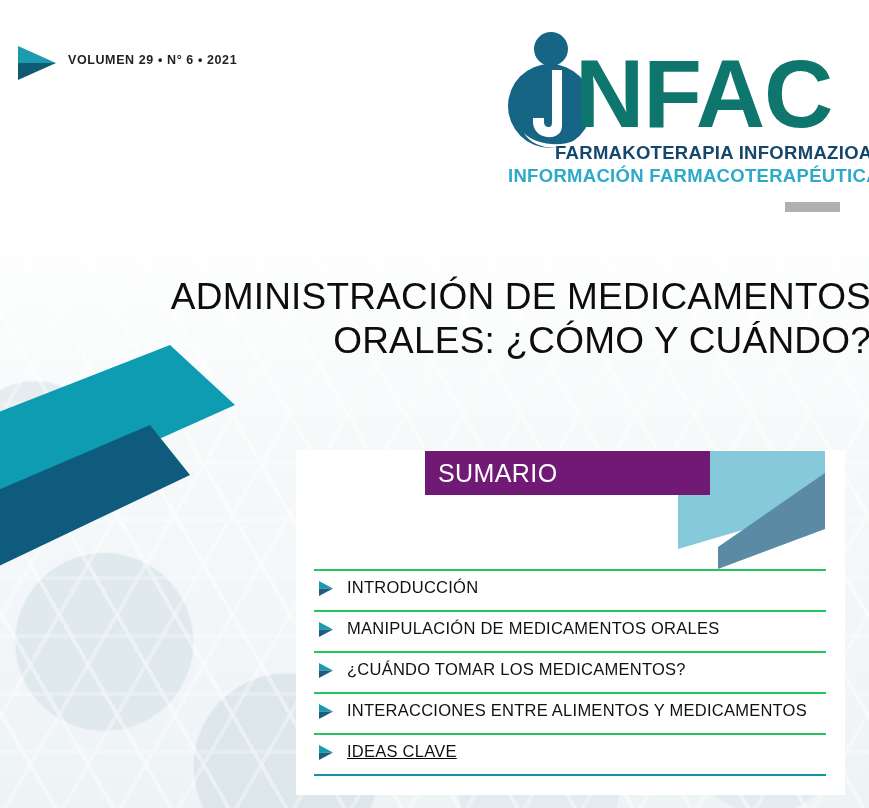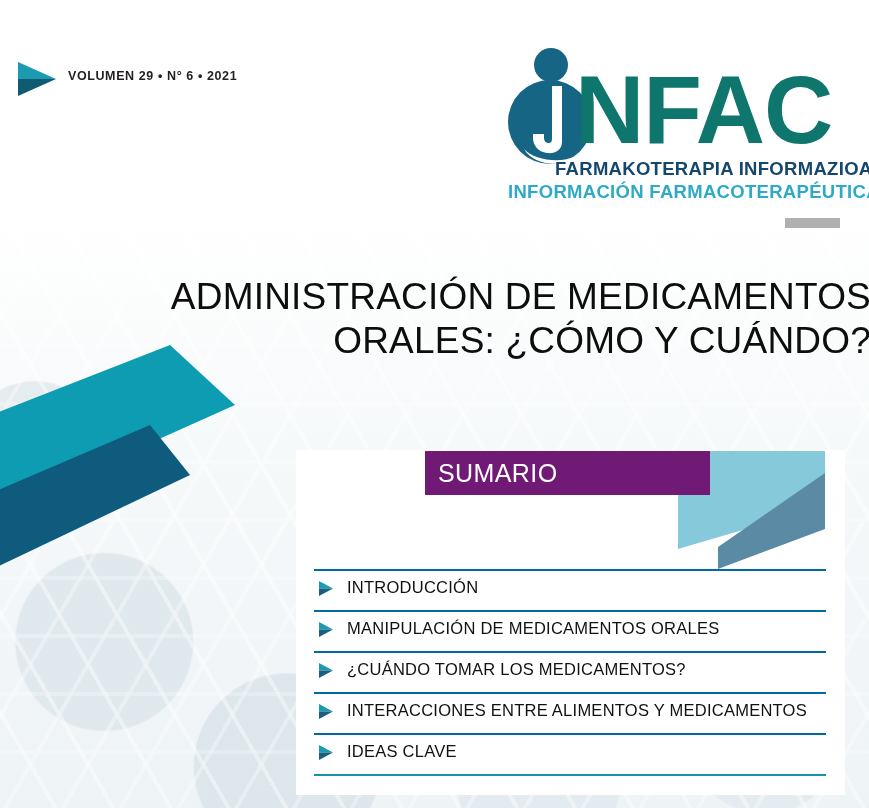--- a/index.html
+++ b/index.html
@@ -33,21 +33,21 @@
       repeating-linear-gradient(60deg, rgba(255,255,255,0) 0 46px, rgba(255,255,255,.75) 46px 50px),
       repeating-linear-gradient(-60deg, rgba(255,255,255,0) 0 46px, rgba(255,255,255,.6) 46px 50px),
       repeating-linear-gradient(0deg, rgba(255,255,255,0) 0 54px, rgba(255,255,255,.45) 54px 58px);
     opacity:.55;
   }
   .bg-white-top{
     position:absolute;left:0;top:0;width:869px;height:232px;background:#fff;z-index:2;
   }
 
   
-  .header{position:absolute;left:0;top:16px;width:772px;height:232px;z-index:5;}
+  .header{position:absolute;left:0;top:0;width:772px;height:232px;z-index:5;}
 
   .vol-arrow{
     position:absolute;left:16px;top:44px;width:42px;height:38px;
   }
   .vol-line{
     position:absolute;left:68px;top:53px;
     font-size:12.5px;font-weight:bold;letter-spacing:.6px;color:#231f20;
     white-space:nowrap;
   }
 
@@ -99,26 +99,26 @@
     margin-left:13px;
   }
   .deco-shapes{position:absolute;left:660px;top:451px;width:209px;height:120px;z-index:7;}
 
   
   .list{
     position:absolute;left:314px;top:569px;width:512px;z-index:9;
   }
   .item{
     position:relative;
-    border-top:2px solid #0369a1;
+    border-top:2px solid #22c55e;
     display:flex;align-items:flex-start;
     padding:6px 0 7px 0;
     min-height:26px;
   }
-  .item:last-child{border-bottom:2px solid #1593a8;}
+  .item:last-child{border-bottom:2px solid #1593a8;text-decoration:underline;}
   .bullet{
     flex:0 0 auto;width:17px;height:17px;margin:3px 13px 0 3px;
   }
   .item-label{
     font-size:16.5px;line-height:21px;color:#111111;letter-spacing:.25px;
     font-weight:normal;
   }
 </style>
 </head>
 <body>

